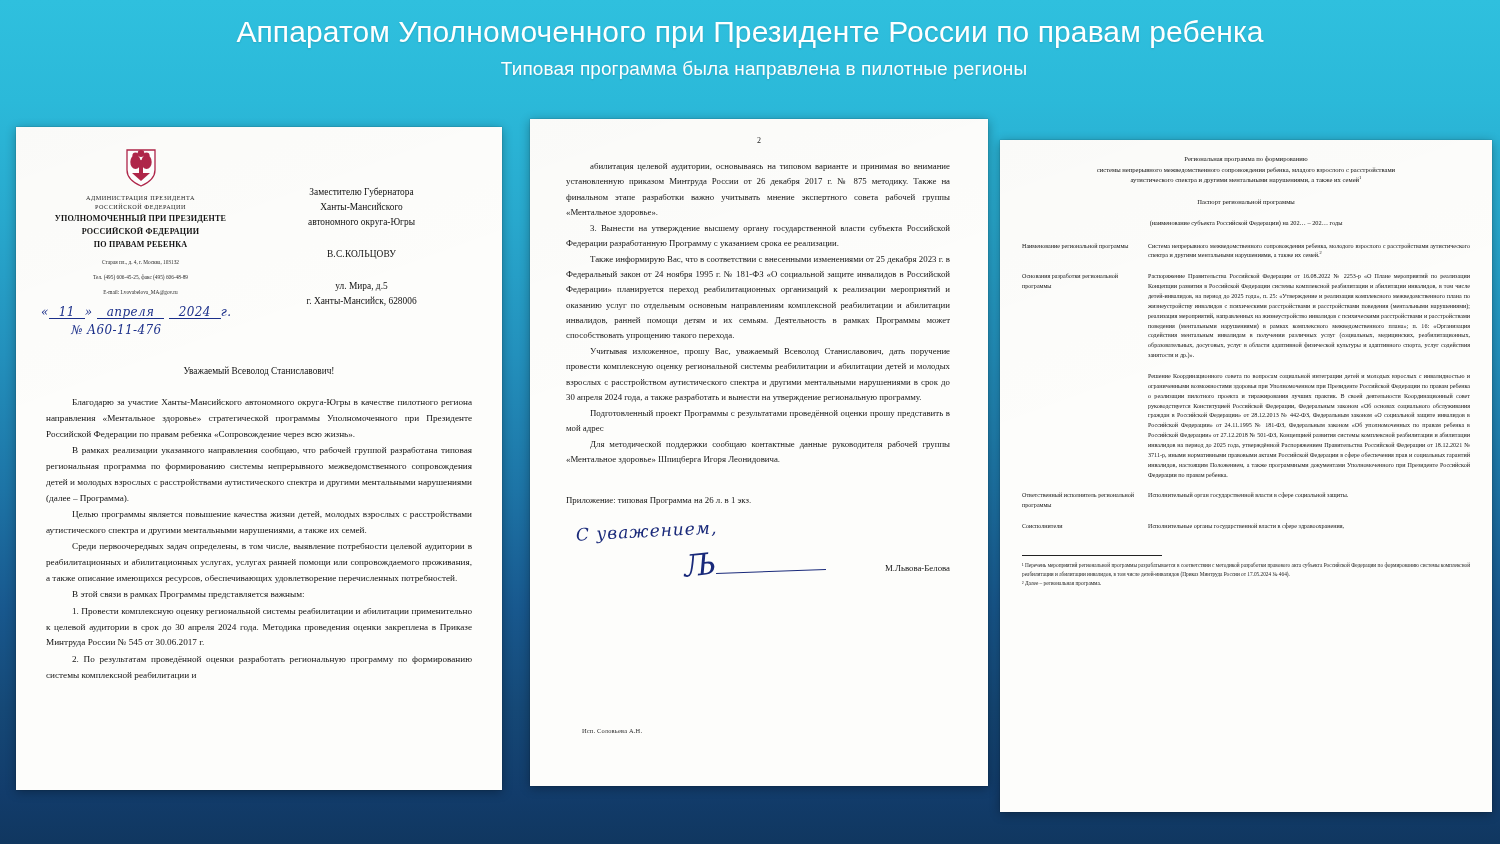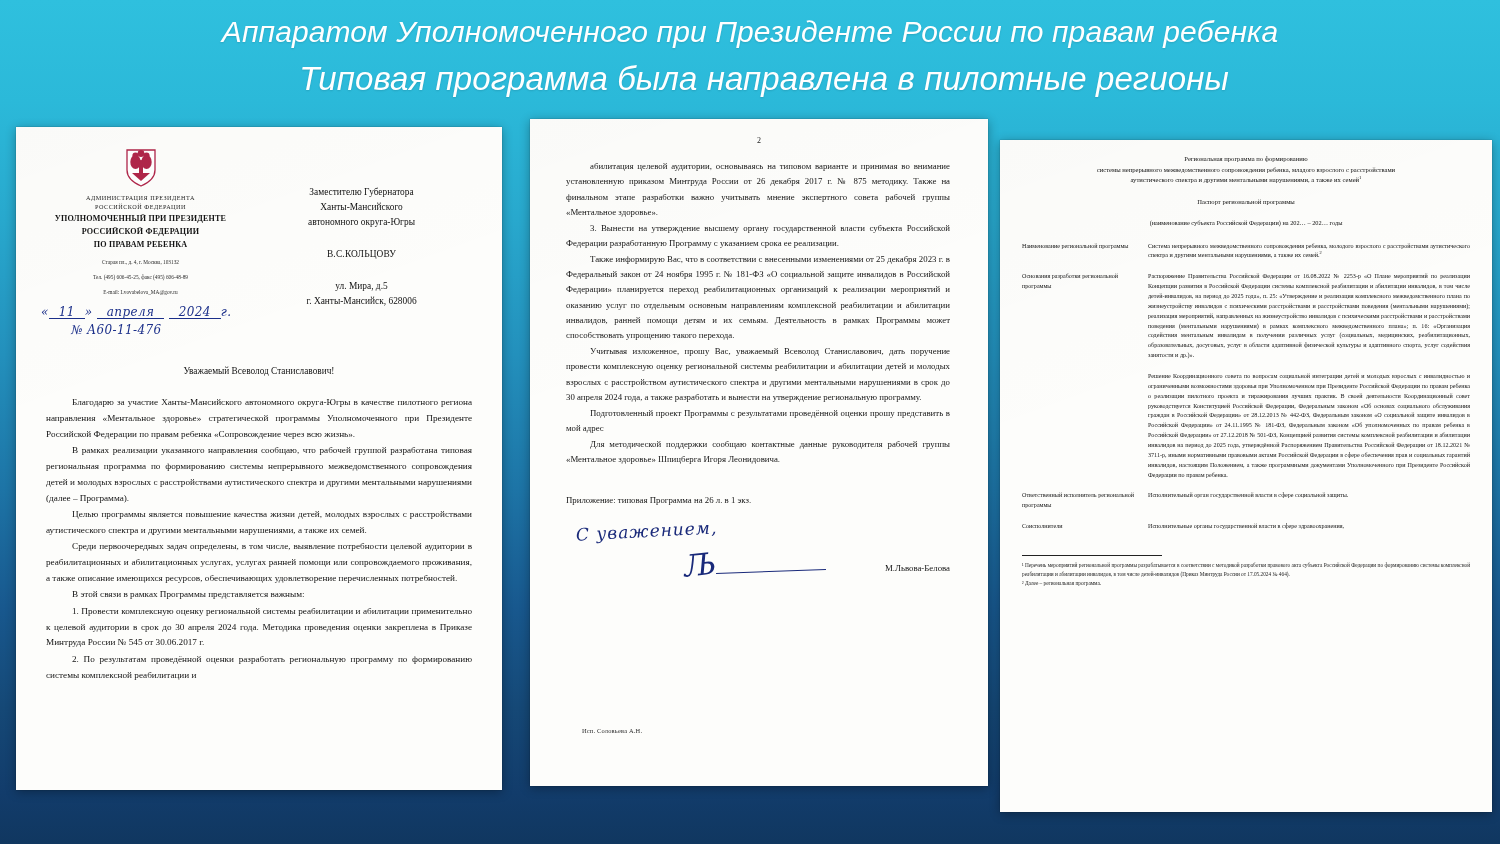--- a/index.html
+++ b/index.html
@@ -22,24 +22,23 @@
     position: absolute;
     top: 10px; left: 0; right: 0;
     text-align: center;
     color: #ffffff;
     font-family: "Liberation Sans", "DejaVu Sans", sans-serif;
     font-size: 30px;
     font-weight: 400;
     line-height: 1.42;
     letter-spacing: 0.1px;
     text-shadow: 0 1px 2px rgba(0,0,0,0.12);
-    font-style: italic;
   }
   .slide-title .line { display: block; padding: 1px 0; }
-  .slide-title .line2 { font-size: 33px; margin-left: 28px; }
+  .slide-title .line2 { font-size: 19px; margin-left: 28px; }
 
   
   .doc {
     position: absolute;
     background: #fdfdfb;
     box-shadow: 0 2px 10px rgba(0,0,0,0.32), 0 0 1px rgba(0,0,0,0.4);
     overflow: hidden;
     color: #1a1a1a;
   }
   .doc::after {

